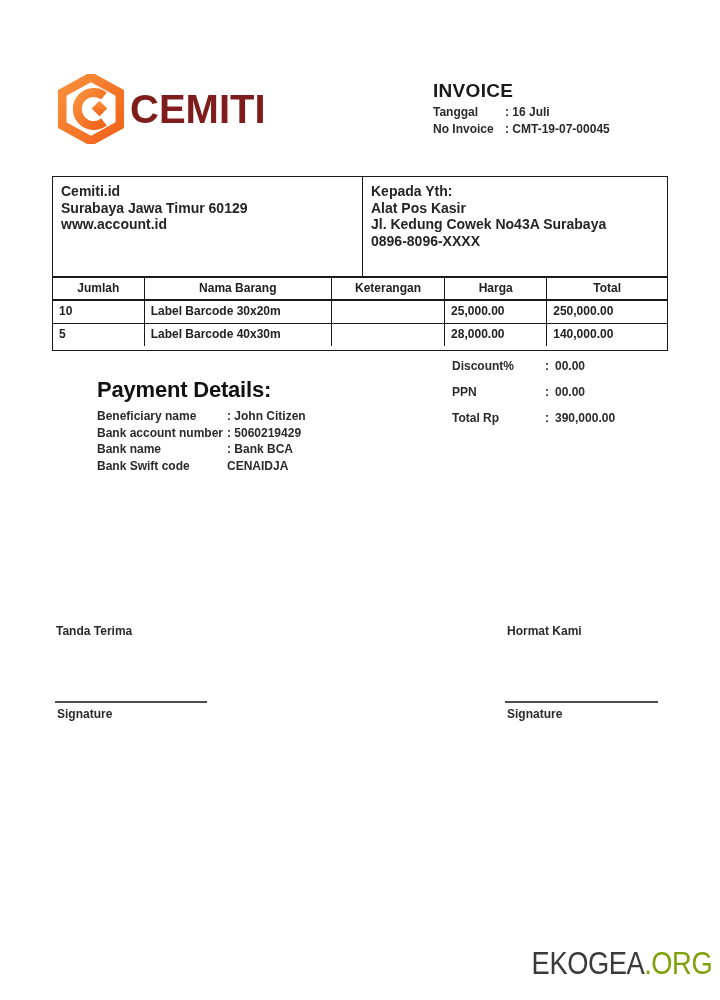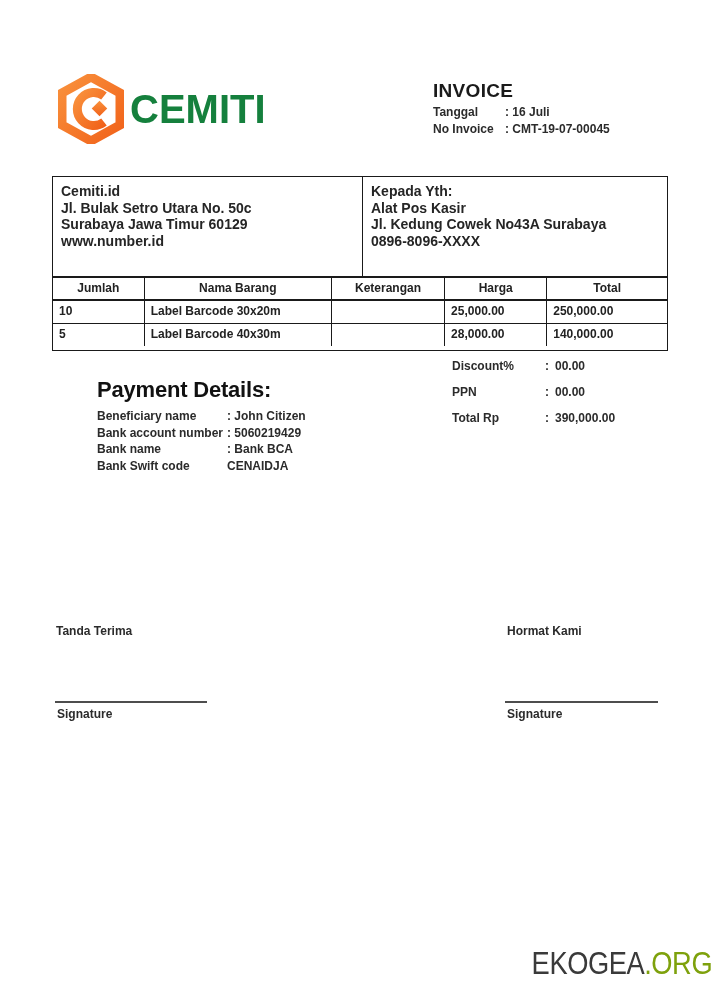--- a/index.html
+++ b/index.html
@@ -12,21 +12,21 @@
     color:#1c1c1c;
     overflow:hidden;
   }
 
   
   .logo-wrap { position:absolute; left:58px; top:74px; display:flex; align-items:center; }
   .logo-hex { width:66px; height:70px; }
   .brand-name {
     margin-left:6px;
     font-size:40px; font-weight:800; letter-spacing:0px;
-    color:#15803d;
+    color:#7f1d1d;
   }
 
   .inv-head { position:absolute; left:433px; top:80px; width:240px; }
   .inv-title { font-size:19px; font-weight:700; color:#1a1a1a; letter-spacing:0.3px; }
   .inv-row { display:flex; font-size:12px; font-weight:600; color:#2b2b2b; margin-top:4px; line-height:13px; }
   .inv-row .lbl { width:72px; }
   .inv-row .val { }
 
   
   .main-box {
@@ -120,23 +120,22 @@
     <div class="inv-row">
       <span class="lbl">No Invoice</span>
       <span class="val"><span>:</span>&nbsp;<span>CMT-19-07-00045</span></span>
     </div>
   </div>
 
   <div class="main-box">
     <div class="addr-row">
       <div class="addr-cell seller">
         <div>Cemiti.id</div>
-        <div>Jl. Bulak Setro Utara No. 50c</div>
         <div>Surabaya Jawa Timur 60129</div>
-        <div>www.number.id</div>
+        <div>www.account.id</div>
       </div>
       <div class="addr-cell buyer">
         <div>Kepada Yth:</div>
         <div>Alat Pos Kasir</div>
         <div>Jl. Kedung Cowek No43A Surabaya</div>
         <div>0896-8096-XXXX</div>
       </div>
     </div>
 
     <table class="items">

